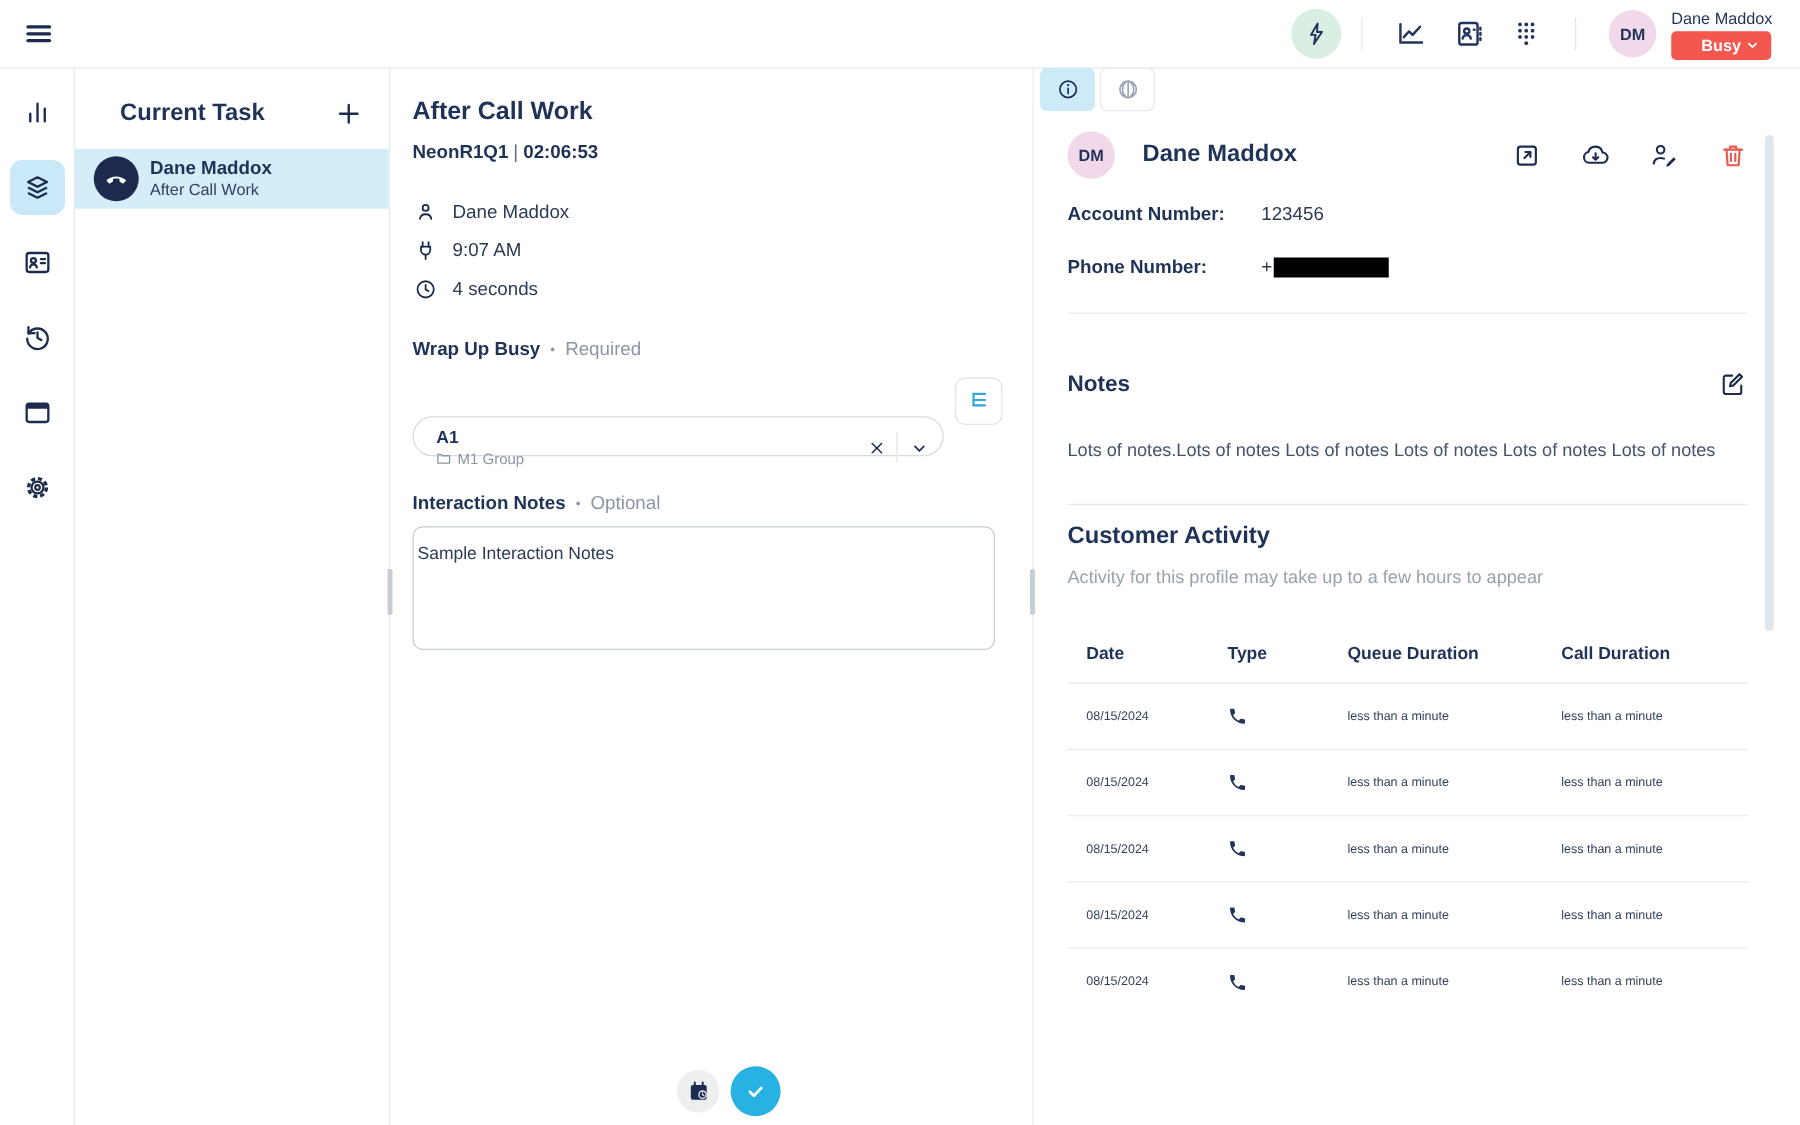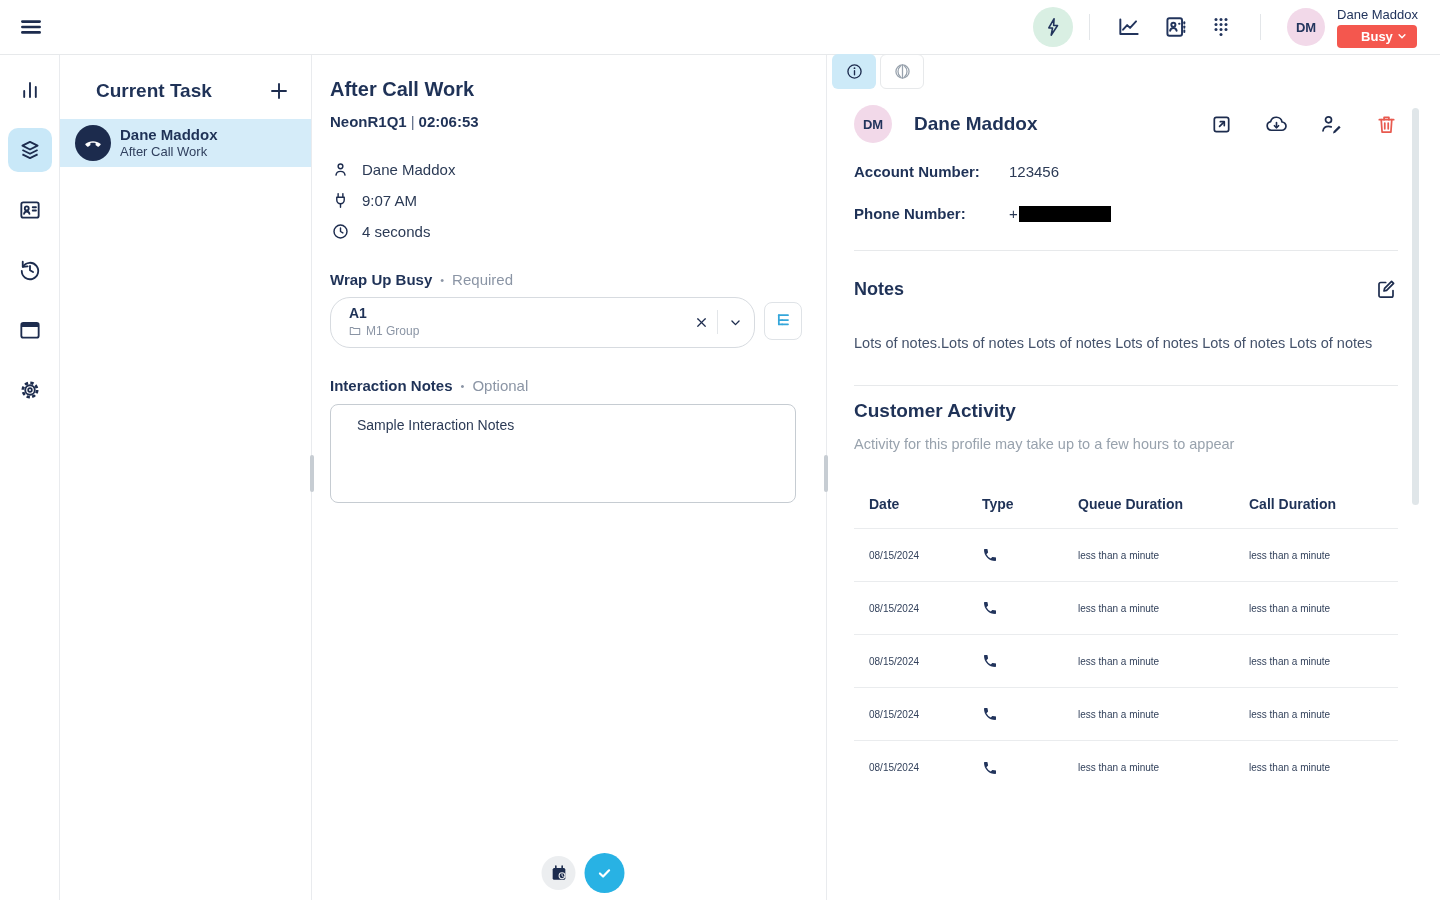--- a/index.html
+++ b/index.html
@@ -60,34 +60,34 @@
   .work-sub .sep { font-weight:normal; color:#5b6a85; padding:0 4px; }
   .meta-rows { margin-top:24px; }
   .meta-row { display:flex; align-items:center; height:31px; font-size:15px; color:#2b3a55; }
   .meta-row .mi { width:20px; height:20px; margin-right:12px; color:#1d2c4e; flex:none;
     display:flex; align-items:center; justify-content:center; }
   .field-label-row { display:flex; align-items:center; margin-top:24px; }
   .field-label { font-size:15px; font-weight:bold; color:#1f3257; }
   .bullet { font-size:11px; color:#8b95a5; margin:0 8px; }
   .requirement { font-size:15px; color:#8b95a5; }
   .wrap-row { display:flex; align-items:flex-start; margin-top:9px; }
-  .wrap-select { width:425px; height:51px; border:1px solid #d7dbe0; border-radius:20px;
-    position:relative; padding:7px 90px 0 18px; cursor:pointer; background:#fff; }
+  .wrap-select { width:425px; height:32px; border:1px solid #d7dbe0; border-radius:20px;
+    position:relative; padding:7px 90px 0 18px; cursor:pointer; background:#fff;margin-top:36px; }
   .wrap-code { font-size:14px; font-weight:bold; color:#1f3257; line-height:1.25; }
   .wrap-group { display:flex; align-items:center; font-size:12px; color:#8b95a5; margin-top:1px; }
   .wrap-group .mi { margin-right:5px; display:flex; }
   .wrap-clear { position:absolute; right:42px; top:13px; width:22px; height:22px; border:none;
     background:none; color:#1d2c4e; cursor:pointer; display:flex; align-items:center; justify-content:center;}
   .wrap-div { position:absolute; right:36px; top:12px; width:1px; height:24px; background:#e3e6e9; }
   .wrap-caret { position:absolute; right:7px; top:13px; width:24px; height:22px; border:none;
     background:none; color:#1d2c4e; cursor:pointer; display:flex; align-items:center; justify-content:center;}
   .tree-btn { width:38px; height:38px; margin:5px 0 0 9px; border:1px solid #dfe3e7; border-radius:8px;
     background:#fff; color:#35a6da; cursor:pointer; display:flex; align-items:center; justify-content:center; }
   .notes-area { margin-top:10px; width:466px; height:99px; border:1px solid #c6ccd2; border-radius:8px;
-    padding:12px 26px; font-size:14px; color:#2b3a55; font-family:"Liberation Sans", sans-serif;
+    padding:12px 3px; font-size:14px; color:#2b3a55; font-family:"Liberation Sans", sans-serif;
     resize:none; outline:none; }
   .work-actions { position:absolute; bottom:7px; left:50%; transform:translateX(14px) translateX(-50%);
     display:flex; align-items:center; gap:9px; }
   .cal-btn { width:34px; height:34px; border-radius:50%; border:none; background:#eceef0;
     color:#1c2b4d; cursor:pointer; display:flex; align-items:center; justify-content:center; }
   .check-btn { width:40px; height:40px; border-radius:50%; border:none; background:#28b2e4;
     color:#fff; cursor:pointer; display:flex; align-items:center; justify-content:center; }
   .handle { position:absolute; top:400px; width:4px; height:37px; border-radius:2px; background:#c7cdd3; }
   .handle.l { left:-2px; } .handle.r { right:-2px; }
 
@@ -107,21 +107,21 @@
     display:flex; align-items:center; justify-content:center; }
   .p-act.danger { color:#e85a4f; }
   .fields { margin-top:20px; }
   .field-row { display:flex; align-items:center; margin-bottom:25px; }
   .f-label { width:155px; font-size:15px; font-weight:bold; color:#1f3257; flex:none; }
   .f-value { font-size:15px; color:#2b3a55; display:flex; align-items:center; }
   .redact { display:inline-block; background:#000; vertical-align:middle; }
   .redact.email { width:236px; height:17px; margin-left:1px; }
   .redact.phone { width:92px; height:16px; margin-left:1px; }
   .hr { height:1px; background:#e7e9eb; margin-top:3px; }
-  .section-head { display:flex; align-items:center; justify-content:space-between; margin-top:26px; }
+  .section-head { display:flex; align-items:center; justify-content:space-between; margin-top:44px; }
   .section-title { font-size:18px; font-weight:bold; color:#1f3257; }
   .notes-text { margin-top:34px; font-size:14.5px; color:#44526b; margin-bottom:34px; }
   .activity-sub { margin-top:14px; font-size:14.5px; color:#98a2ad; }
   .table { margin-top:28px; }
   .t-row { display:grid; grid-template-columns:128px 96px 171px 1fr; align-items:center; }
   .t-head { height:49px; border-bottom:1px solid #eaecee; font-weight:bold; font-size:14px; color:#1f3257; }
   .t-body-row { height:53px; border-bottom:1px solid #eaecee; font-size:10px; color:#33425c; }
   .t-cell-first { padding-left:15px; }
   .type-cell { display:flex; align-items:center; color:#22345c; }
   .scroll-thumb { position:absolute; right:21px; top:53px; width:7px; height:397px;

